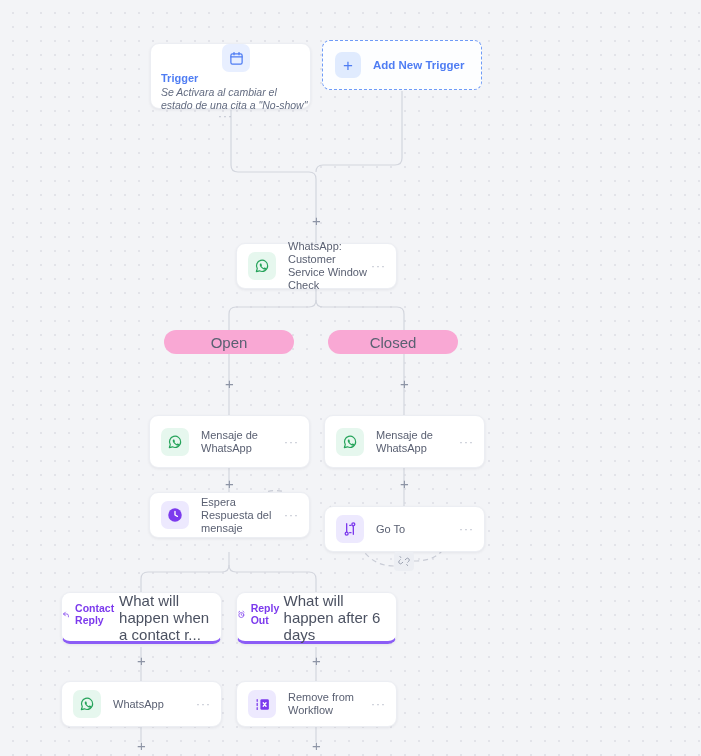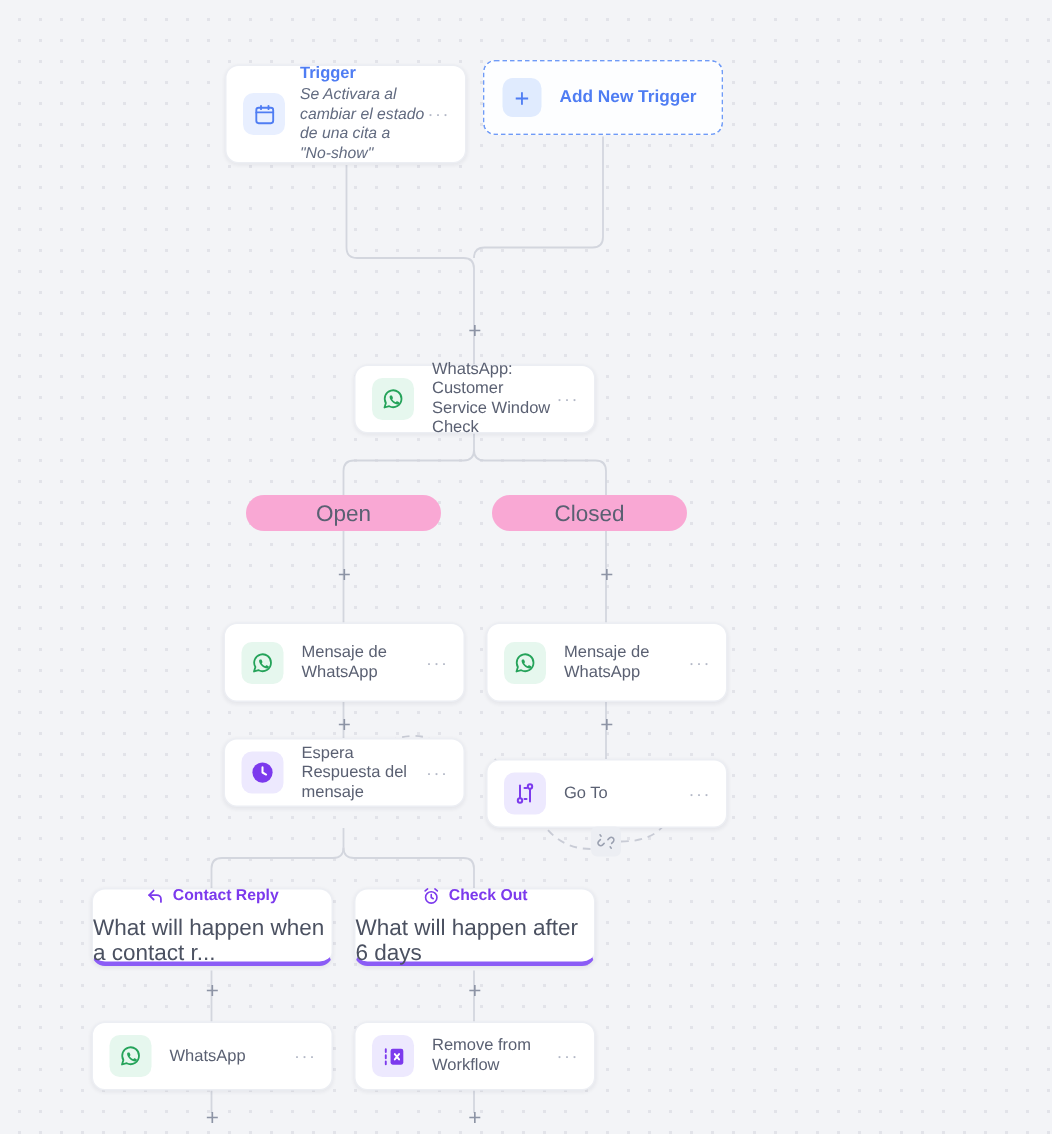--- a/index.html
+++ b/index.html
@@ -30,21 +30,21 @@
   .node .sub{font-size:10.5px;line-height:13px;color:#6b7280;}
   .dots{
     flex:0 0 auto;margin-right:10px;color:#b3b8c6;font-size:12px;
     letter-spacing:1px;line-height:8px;user-select:none;
   }
   .ico-green{background:#e6f7ee;}
   .ico-purple{background:#ede9fe;}
   .ico-blue{background:#e8efff;}
 
   
-  #trigger{left:150px;top:43px;width:161px;height:66px;}
+  #trigger{left:150px;top:43px;width:161px;height:66px;flex-direction:column;}
   #trigger .ttl{color:#4f7df3;font-weight:bold;font-size:11px;margin-bottom:1px;}
   #trigger .sub{color:#626b80;font-style:italic;}
   #trigger .body{padding:0 2px 0 10px;}
   #trigger .dots{align-self:center;}
 
   
   #add-trigger{
     position:absolute;left:322px;top:40px;width:160px;height:50px;
     border:1.4px dashed #6f9bf7;border-radius:8px;background:#fdfeff;
     display:flex;align-items:center;box-sizing:border-box;
@@ -63,21 +63,21 @@
     font-size:15px;color:#5a6072;box-sizing:border-box;
   }
   #pill-open{left:164px;top:330px;width:130px;}
   #pill-closed{left:328px;top:330px;width:130px;}
 
   
   .branch{
     position:absolute;background:#fff;border:1px solid #eceef3;
     border-bottom:3px solid #8b5cf6;border-radius:9px;
     box-shadow:0 1px 3px rgba(26,32,56,.07);
-    display:flex;flex-direction:column;align-items:center;justify-content:center;
+    display:flex;flex-direction:row;align-items:center;justify-content:center;
     box-sizing:border-box;
   }
   .branch .bhead{
     display:flex;align-items:center;gap:5px;color:#7c3aed;
     font-size:10.5px;font-weight:bold;margin-bottom:6px;
   }
   .branch .bsub{font-size:15px;color:#4b5161;}
   #branch-reply{left:61px;top:592px;width:161px;height:52px;}
   #branch-timeout{left:236px;top:592px;width:161px;height:52px;}
 
@@ -253,21 +253,21 @@
   </div>
 
   <div class="branch" id="branch-timeout">
     <span class="bhead">
       <svg width="13" height="13" viewBox="0 0 24 24" fill="none" stroke="#7c3aed" stroke-width="2" stroke-linecap="round" stroke-linejoin="round">
         <circle cx="12" cy="13.5" r="7"></circle>
         <path d="M12 10 V13.5 L14.5 15"></path>
         <path d="M4.5 5.5 L7.5 3"></path>
           <path d="M19.5 5.5 L16.5 3"></path>
       </svg>
-      <span>Check Out</span>
+      <span>Reply Out</span>
     </span>
     <span class="bsub">What will happen after 6 days</span>
   </div>
 
   <div class="node" style="left:61px;top:681px;width:161px;height:46px;">
     <span class="ico ico-green">
       <svg width="16" height="16" viewBox="0 0 24 24" fill="none" stroke="#25a35a" stroke-width="1.8" stroke-linecap="round" stroke-linejoin="round">
         <path d="M20.5 11.8a8.4 8.4 0 0 1-12.3 7.4L3.5 20.5l1.4-4.5A8.4 8.4 0 1 1 20.5 11.8z"></path>
         <path d="M8.9 9.1c.3-.7.6-.7.9-.7h.7c.2 0 .5 0 .7.6l.7 1.7c.1.3 0 .5-.1.7l-.4.5c-.1.2-.3.3-.1.6a7 7 0 0 0 3 2.6c.3.1.5.1.7-.1l.6-.7c.2-.2.4-.2.6-.1l1.6.8c.3.2.5.3.5.5 0 .3 0 1-.3 1.3-.3.4-1 .8-1.6.8-1.3 0-3.6-1-5.3-2.8-1.6-1.7-2.5-3.6-2.5-4.7 0-.5.2-1.1.4-1.4z" fill="#25a35a" stroke="none"></path>
       </svg>

